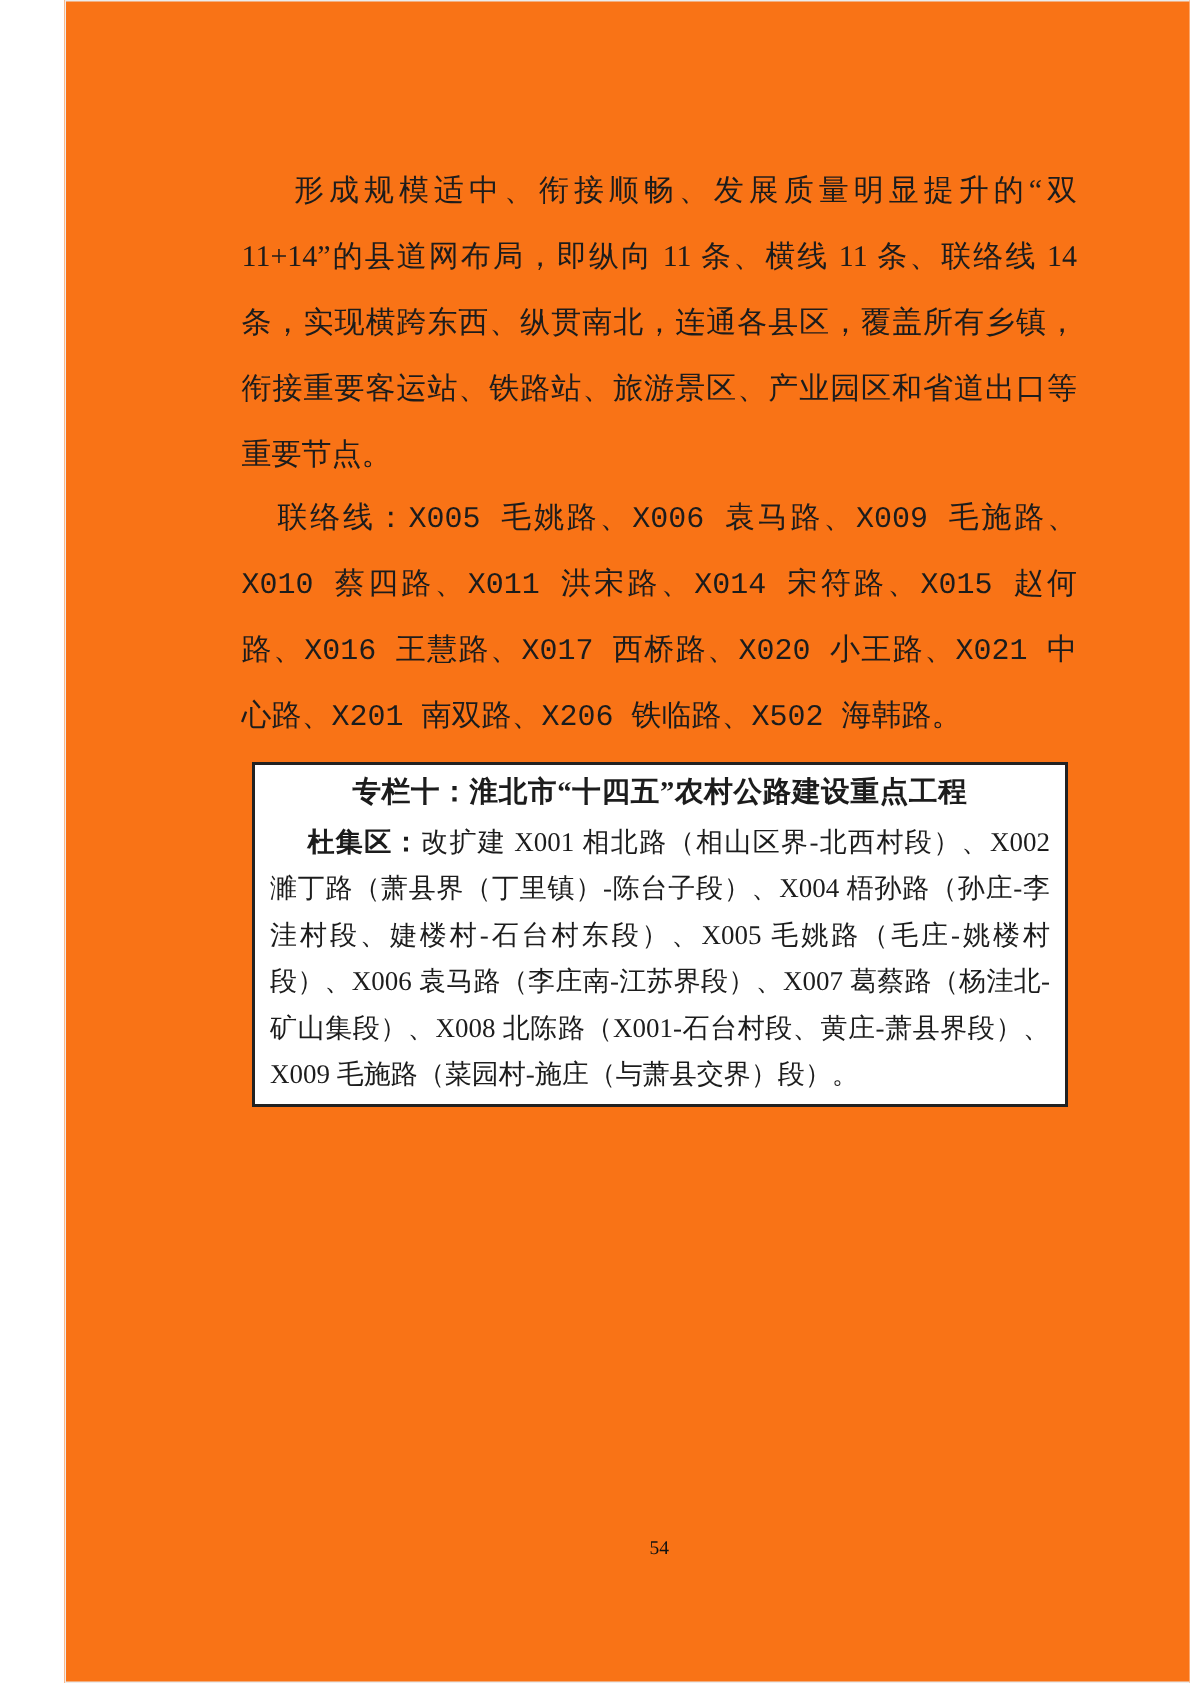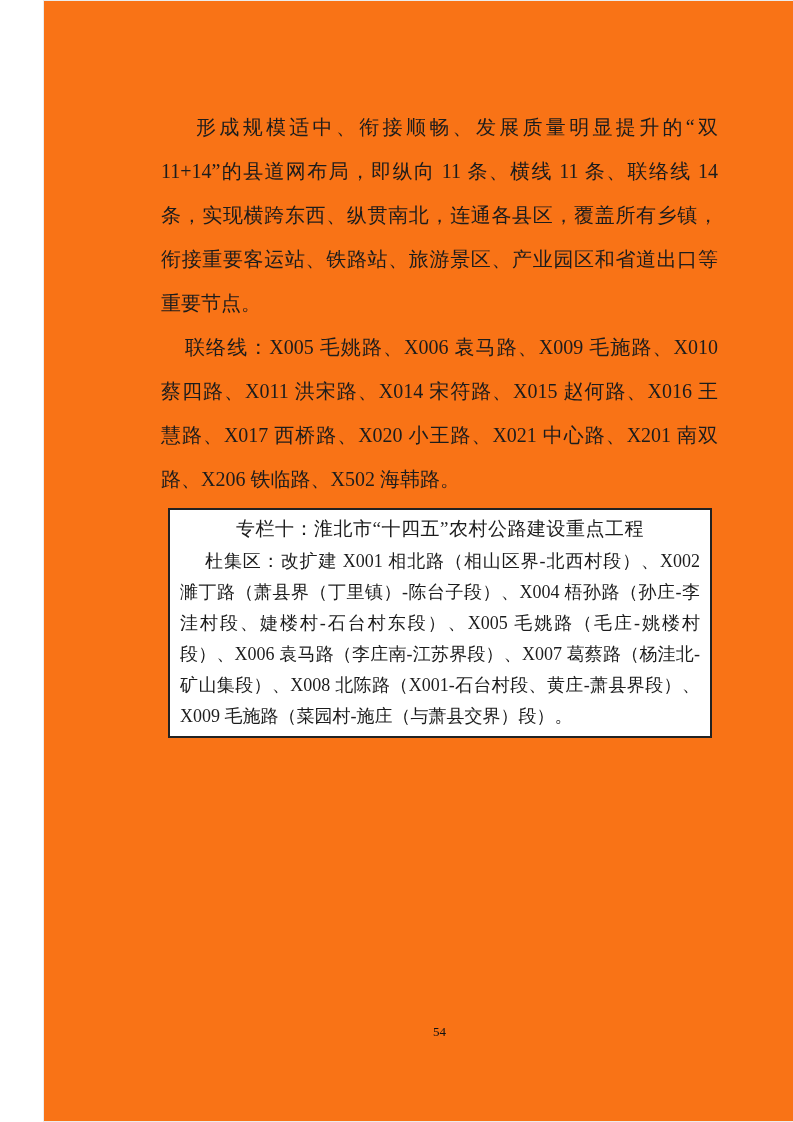--- a/index.html
+++ b/index.html
@@ -33,52 +33,53 @@
   .body-para {
     margin: 0;
     font-size: 20px;
     line-height: 44px;
     text-align: justify;
     text-indent: 35px;
     word-break: break-word;
   }
   .body-para.small-indent {
     text-indent: 24px;
+    font-family: Liberation Mono, monospace;
   }
   .feature-box {
     margin-left: 7px;
     margin-top: 7px;
     width: 520px;
     border: 2px solid #222222;
     padding: 2px 10px 4px 10px;
     background: #ffffff;
   }
   .box-title {
     margin: 0;
     font-size: 19px;
-    font-weight: normal;
+    font-weight: bold;
     text-align: center;
     line-height: 34px;
     letter-spacing: 0.5px;
   }
   .box-para {
     margin: 0;
     font-size: 18px;
     line-height: 31px;
     text-align: justify;
     word-break: break-word;
   }
   .box-para.p-first {
     text-indent: 10px;
   }
   .box-para.p-district {
     text-indent: 25px;
   }
   .district-label {
-    font-weight: normal;
+    font-weight: bold;
   }
   .page-number {
     position: absolute;
     top: 1024px;
     left: 0;
     width: 793px;
     text-align: center;
     font-size: 13px;
     color: #111111;
   }

